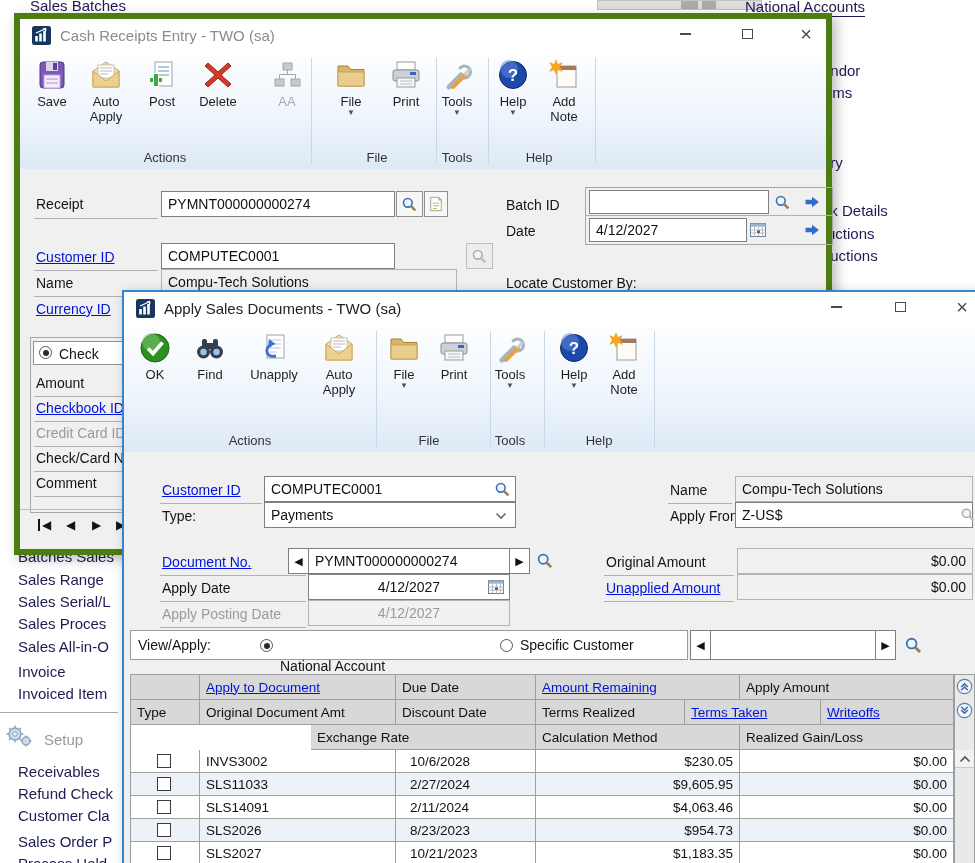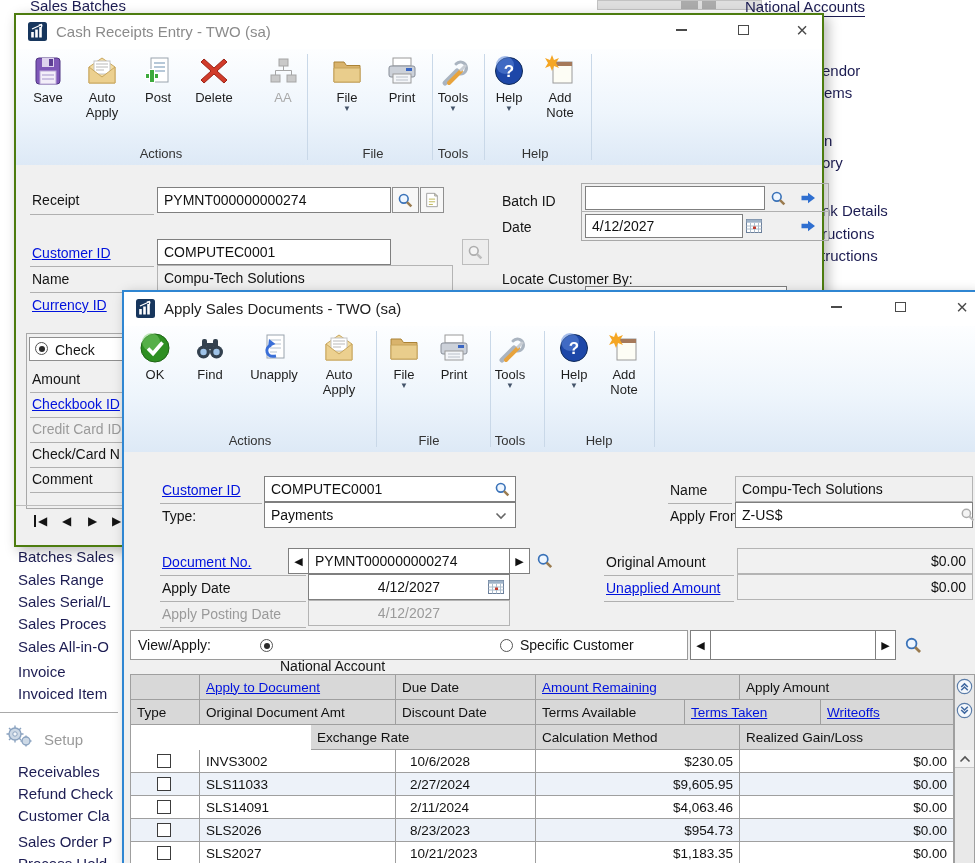--- a/index.html
+++ b/index.html
@@ -4,21 +4,21 @@
 <style>
   html,body{margin:0;padding:0}
   #page{position:relative;width:975px;height:863px;background:#ffffff;overflow:hidden;
         font-family:"Liberation Sans",sans-serif;font-size:14px;color:#111}
   
   .bgtxt{position:absolute;color:#1c1c52;font-size:15px;white-space:nowrap}
   .bgleft{width:106px;overflow:hidden}
   .bgdiv{position:absolute;height:1px;background:#a9a9a9}
   .bggray{color:#9a9a9a}
   
-  .win{position:absolute;background:#fff;border:2px solid #4d7c0f;box-shadow:4px 4px 12px rgba(0,0,0,.28)}
+  .win{position:absolute;background:#fff;border:6px solid #4d7c0f;box-shadow:4px 4px 12px rgba(0,0,0,.28)}
   #win2{border:2px solid #2f86d2}
   .tb{position:absolute;left:0;top:0;right:0;height:34px;background:#fff}
   .tbtitle{position:absolute;left:40px;top:8px;font-size:15px;color:#222;white-space:nowrap}
   #win1 .tbtitle{color:#8b8b8b}
   .appicon{position:absolute;left:12px;top:7px;width:19px;height:19px}
   .wbtn{position:absolute;top:0;width:40px;height:30px;display:flex;align-items:center;justify-content:center;cursor:pointer}
   .mingl{width:11px;height:2px;background:#4a4a4a}
   .maxgl{width:11px;height:10px;border:1.5px solid #4a4a4a;box-sizing:border-box}
   .xgl{font-size:20px;color:#4a4a4a;line-height:1}
   .ribbon{position:absolute;left:0;right:0;top:34px;background:linear-gradient(#fdfeff,#eef5fc 55%,#dde9f6);border-bottom:1px solid #bccbdc}
@@ -580,21 +580,21 @@
       <div class="cell hcell" style="left:0;top:25px;width:69px;height:25px">
           <span>Type</span>
         </div>
       <div class="cell hcell" style="left:69px;top:25px;width:196px;height:25px">
           <span>Original Document Amt</span>
         </div>
       <div class="cell hcell" style="left:265px;top:25px;width:140px;height:25px">
           <span>Discount Date</span>
         </div>
       <div class="cell hcell" style="left:405px;top:25px;width:149px;height:25px">
-          <span>Terms Available</span>
+          <span>Terms Realized</span>
         </div>
       <div class="cell hcell" style="left:554px;top:25px;width:136px;height:25px">
           <span class="link">Terms Taken</span>
         </div>
       <div class="cell hcell" style="left:690px;top:25px;width:133px;height:25px">
           <span class="link">Writeoffs</span>
         </div>
 
       <div class="cell hcell" style="left:180px;top:50px;width:225px;height:25px">
           <span>Exchange Rate</span>

